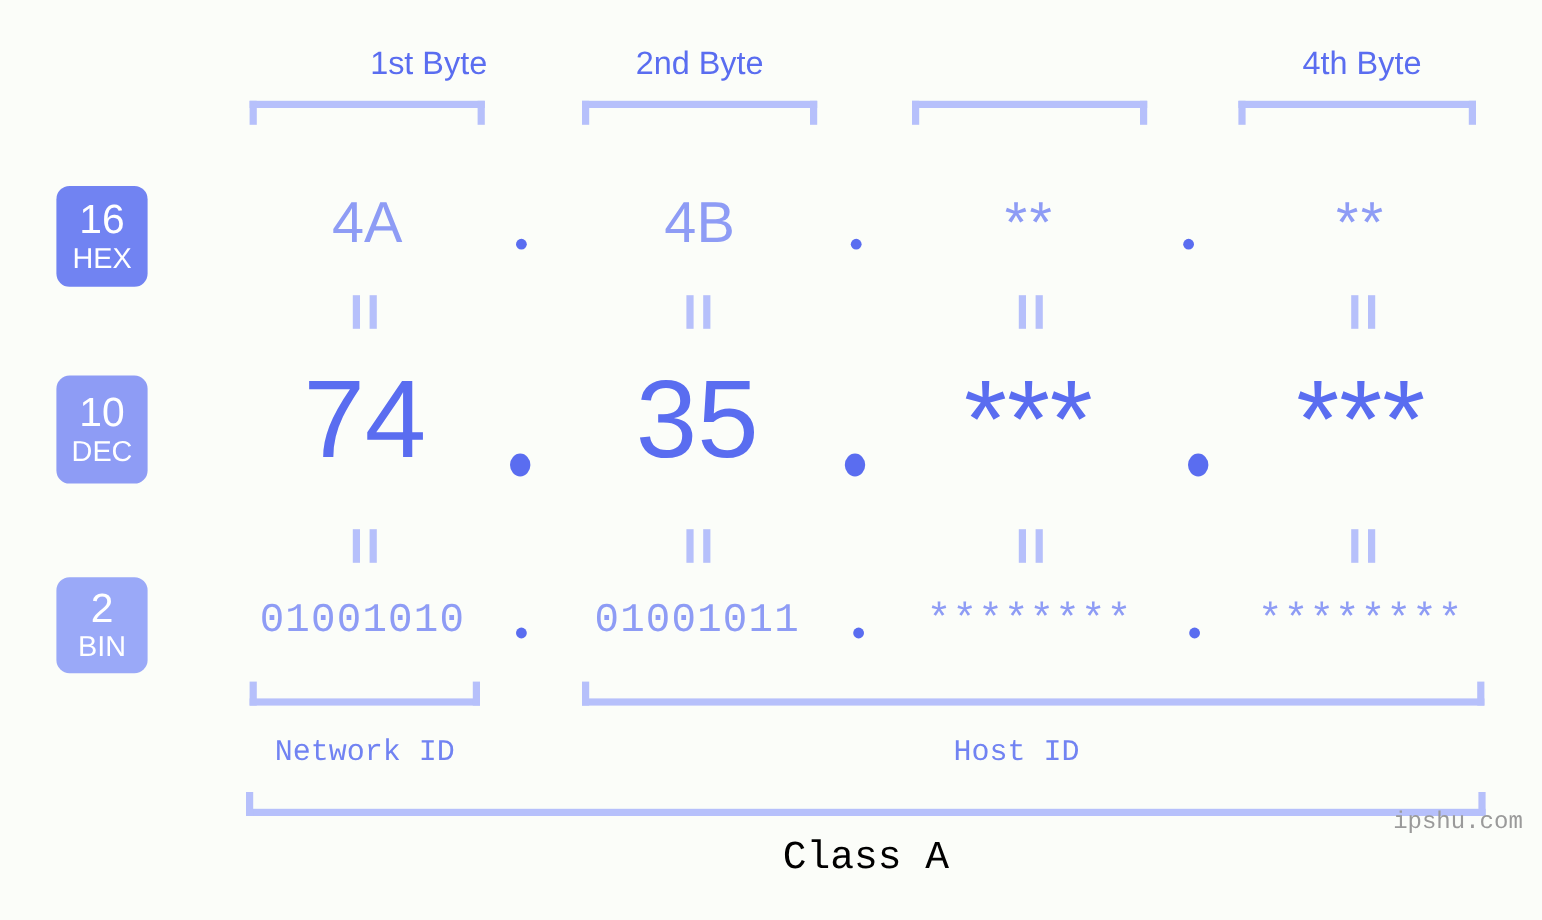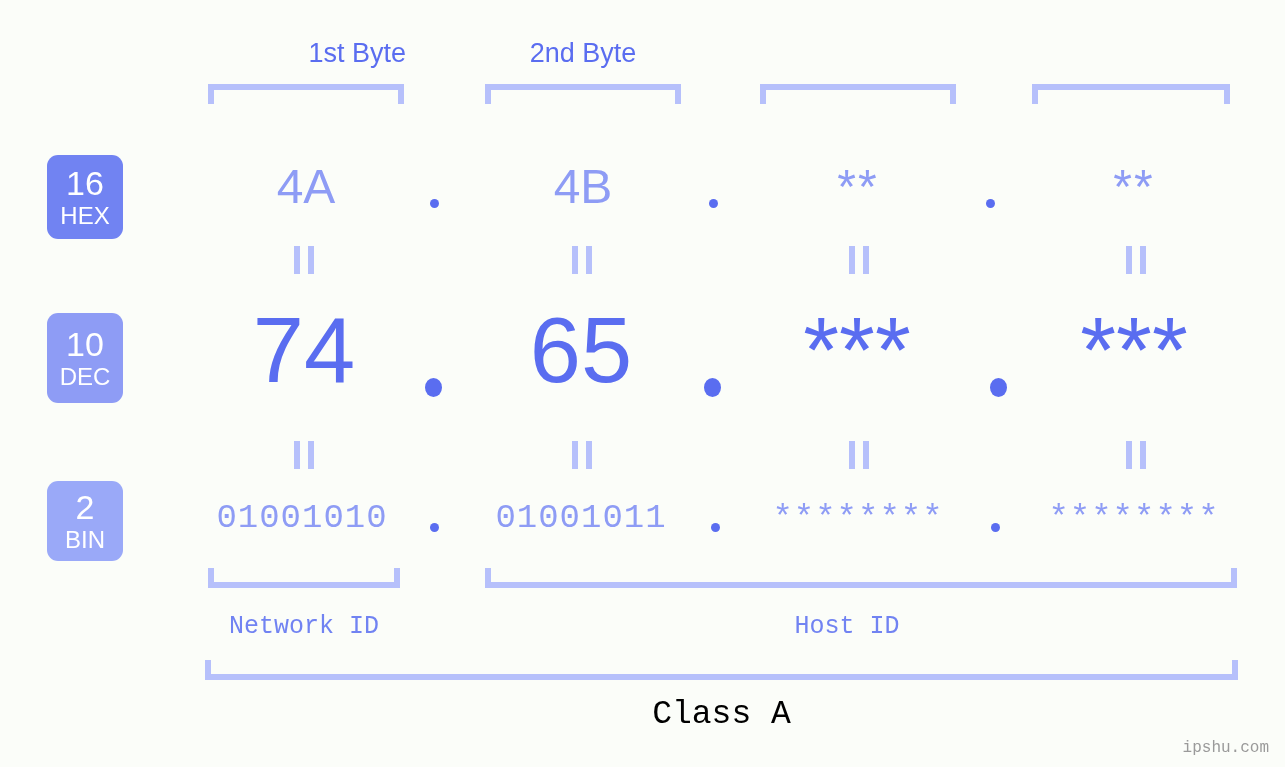--- a/index.html
+++ b/index.html
@@ -165,34 +165,35 @@
     height: 40px;
     font-size: 33px;
     color: #000000;
     line-height: 40px;
   }
 
   
   .watermark {
     position: absolute;
     right: 16px;
-    top: 739px;
+    top: 674px;
     font-family: "Liberation Mono", monospace;
-    font-size: 16px;
+    font-size: 20px;
     color: #9a9a9a;
     letter-spacing: 0px;
   }
 </style>
 </head>
 <body>
 
 <div id="stage">
 
   <div class="byte-label" style="left:206px; width:200px;text-align:right;">1st Byte</div>
   <div class="byte-label" style="left:484px; width:198px;">2nd Byte</div>
+  <div class="byte-label" style="left:1035px; width:200px;">4th Byte</div>
 
   <div class="bracket bracket-down" style="left:208px; top:84px; width:196px;"></div>
   <div class="bracket bracket-down" style="left:485px; top:84px; width:196px;"></div>
   <div class="bracket bracket-down" style="left:760px; top:84px; width:196px;"></div>
   <div class="bracket bracket-down" style="left:1032px; top:84px; width:198px;"></div>
 
   <div class="badge badge-hex">
     <span class="num">16</span>
     <span class="nm">HEX</span>
   </div>
@@ -222,21 +223,21 @@
       <i></i>
       <i></i>
     </div>
 
   <div class="badge badge-dec">
     <span class="num">10</span>
     <span class="nm">DEC</span>
   </div>
   <div class="row-dec">
     <div class="cell" style="left:204px; width:200px;">74</div>
-    <div class="cell" style="left:482px; width:198px;">65</div>
+    <div class="cell" style="left:482px; width:198px;">35</div>
     <div class="cell" style="left:758px; width:198px;">***</div>
     <div class="cell" style="left:1034px; width:200px;">***</div>
     <div class="dot dot-dec" style="left:425px;"></div>
     <div class="dot dot-dec" style="left:704px;"></div>
     <div class="dot dot-dec" style="left:990px;"></div>
   </div>
 
   <div class="eq eq-bot" style="left:294px;">
       <i></i>
       <i></i>

